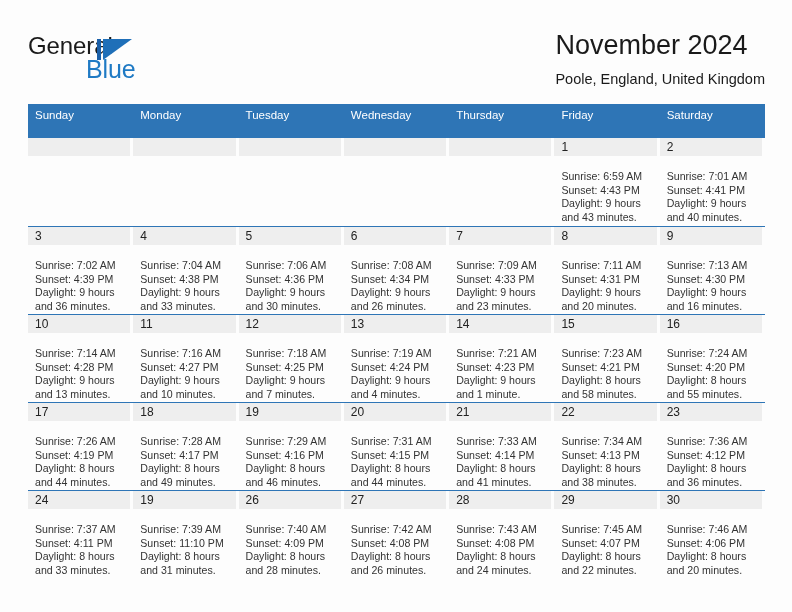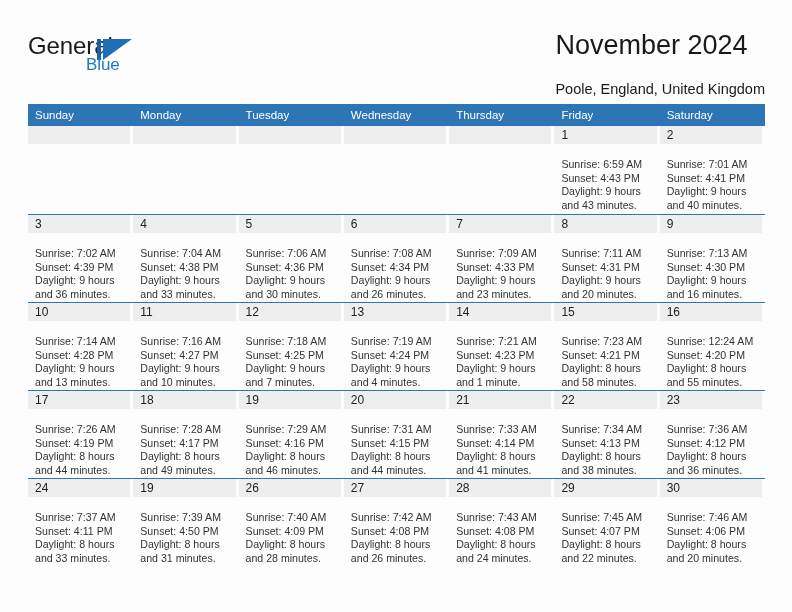--- a/index.html
+++ b/index.html
@@ -42,21 +42,21 @@
     top: 0;
     font-size: 24px;
     color: #1a1a1a;
     letter-spacing: -0.1px;
     font-family: "Liberation Sans", sans-serif;
   }
   .logo-blue {
     position: absolute;
     left: 58px;
     top: 23px;
-    font-size: 17px;
+    font-size: 25px;
     color: #1f7ac4;
     letter-spacing: -0.1px;
   }
   .logo-bar {
     position: absolute;
     left: 69px;
     top: 7px;
     width: 4px;
     height: 21px;
     background: #1a5fa8;
@@ -80,35 +80,35 @@
   .cal-title {
     font-size: 27px;
     color: #1a1a1a;
     line-height: 34px;
     white-space: nowrap;
   }
   .cal-subtitle {
     font-size: 14.5px;
     color: #1a1a1a;
     line-height: 22px;
-    margin-top: 16px;
+    margin-top: 6px;
     white-space: nowrap;
   }
 
   
   .calendar {
     position: absolute;
     left: 28px;
     top: 104px;
     width: 737px;
   }
   .weekdays {
     display: flex;
     background: #2e75b6;
-    height: 22px;
+    height: 34px;
   }
   .weekday {
     flex: 1 1 0;
     color: #ffffff;
     font-size: 11.5px;
     line-height: 22px;
     padding-left: 7px;
     box-sizing: border-box;
     white-space: nowrap;
     overflow: hidden;
@@ -367,21 +367,21 @@
         <div class="day-info">
           <div>Sunrise: 7:23 AM</div>
           <div>Sunset: 4:21 PM</div>
           <div>Daylight: 8 hours</div>
           <div>and 58 minutes.</div>
         </div>
       </div>
       <div class="day">
         <div class="day-num">16</div>
         <div class="day-info">
-          <div>Sunrise: 12:24 AM</div>
+          <div>Sunrise: 7:24 AM</div>
           <div>Sunset: 4:20 PM</div>
           <div>Daylight: 8 hours</div>
           <div>and 55 minutes.</div>
         </div>
       </div>
     </div>
 
     <div class="week">
       <div class="day">
         <div class="day-num">17</div>
@@ -455,21 +455,21 @@
           <div>Sunrise: 7:37 AM</div>
           <div>Sunset: 4:11 PM</div>
           <div>Daylight: 8 hours</div>
           <div>and 33 minutes.</div>
         </div>
       </div>
       <div class="day">
         <div class="day-num">19</div>
         <div class="day-info">
           <div>Sunrise: 7:39 AM</div>
-          <div>Sunset: 4:50 PM</div>
+          <div>Sunset: 11:10 PM</div>
           <div>Daylight: 8 hours</div>
           <div>and 31 minutes.</div>
         </div>
       </div>
       <div class="day">
         <div class="day-num">26</div>
         <div class="day-info">
           <div>Sunrise: 7:40 AM</div>
           <div>Sunset: 4:09 PM</div>
           <div>Daylight: 8 hours</div>

